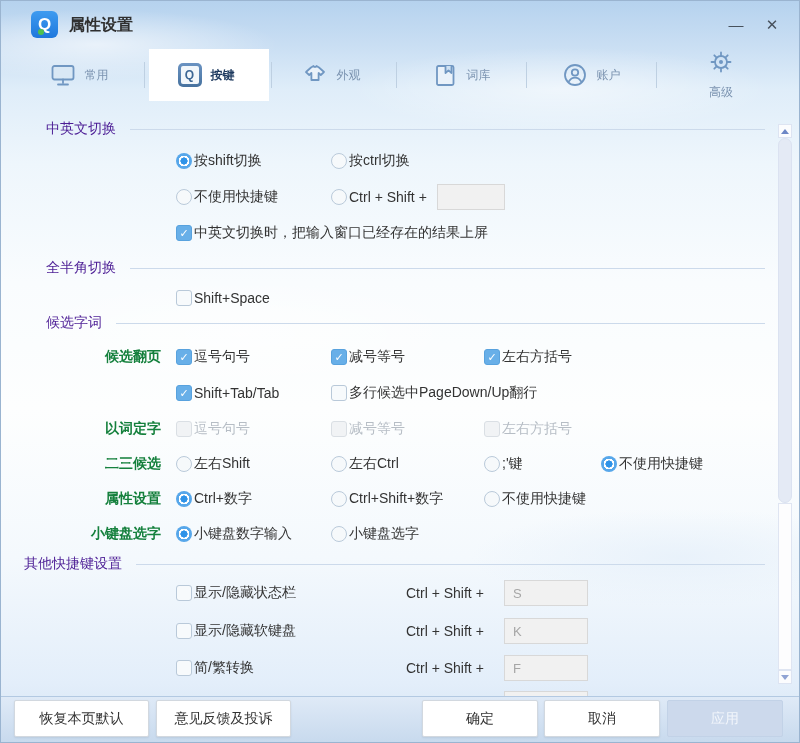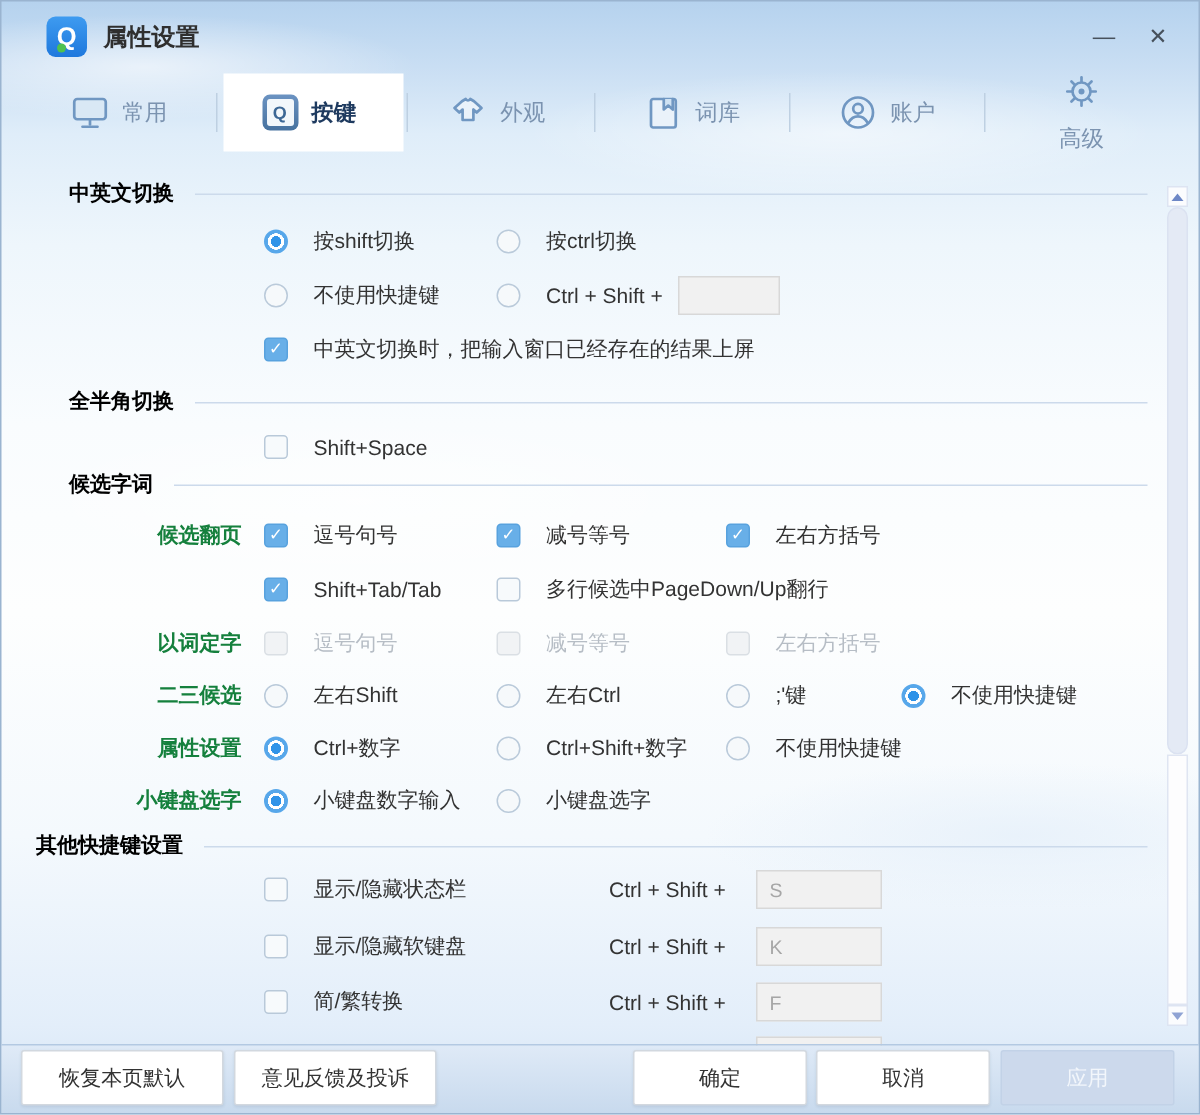--- a/index.html
+++ b/index.html
@@ -29,37 +29,37 @@
   #logo .gdot { position:absolute; left:7px; bottom:3px; width:6px; height:6px; border-radius:50%; background:#4fc24f; }
   #win-title { position:absolute; left:68px; top:14px; font-size:16px; font-weight:bold; color:#2f2f2f; }
   .win-btn { position:absolute; top:13px; width:26px; height:22px; text-align:center; font-size:15px; color:#47515c; line-height:22px; cursor:default; }
   #btn-min { right:52px; }
   #btn-close { right:16px; }
 
   
   #tabbar { position:absolute; left:0; top:48px; width:800px; height:52px; }
   #active-tab-bg { position:absolute; left:148px; top:0; width:120px; height:52px; background:#ffffff; }
   .tab { position:absolute; top:0; height:52px; width:124px; display:flex; align-items:center; justify-content:center; gap:9px; cursor:default; }
-  .tab .tlabel { font-size:15px; color:#7b93b0; }
+  .tab .tlabel { font-size:12px; color:#7b93b0; }
   .tab.active .tlabel { color:#1e3a5f; font-weight:bold; }
   .tab-sep { position:absolute; top:62px; width:1px; height:26px; background:#bed0e2; margin-top:-13px; top:26px; }
   .ticon { flex:none; display:block; }
   #key-icon { width:24px; height:24px; border-radius:5px; background:linear-gradient(180deg,#6b93c2,#47729f); padding:3px; }
   #key-icon .keyface { width:100%; height:100%; background:#f2f7fb; border-radius:2px; display:flex; align-items:center; justify-content:center; font-size:12px; font-weight:bold; color:#3c6795; }
 
   
   #content { position:absolute; left:0; top:100px; width:800px; height:597px; overflow:hidden; font-size:14px; }
   .crow { position:absolute; left:0; width:800px; height:26px; display:flex; align-items:center; }
-  .sec-title { font-weight:bold; color:#000000; font-size:14px; white-space:nowrap; }
+  .sec-title { font-weight:normal; color:#4c1d95; font-size:14px; white-space:nowrap; }
   .sec-line { flex:1; height:1px; background:#ccdaeb; margin-left:14px; margin-right:36px; }
   .pad45 { padding-left:45px; } .pad36 { padding-left:23px; }
   .ind { padding-left:175px; }
   .rlabel { width:160px; text-align:right; font-weight:bold; color:#15803d; white-space:nowrap; flex:none; }
   .rlabel + .opt { margin-left:15px; }
-  .opt { display:flex; align-items:center; gap:17px; white-space:nowrap; flex:none; }
+  .opt { display:flex; align-items:center; gap:2px; white-space:nowrap; flex:none; }
   .w155 { width:155px; } .w153 { width:153px; } .w117 { width:117px; } .w230 { width:230px; }
   .dis-txt { color:#b6bdc5; }
 
   .cb { width:16px; height:16px; border-radius:3px; flex:none; display:flex; align-items:center; justify-content:center; font-size:11px; font-weight:bold; color:#fff; line-height:1; }
   .cb.on  { background:#68afe8; border:1px solid #58a2de; }
   .cb.off { background:#f7fafc; border:1px solid #b9c9d9; }
   .cb.dis { background:#f1f3f5; border:1px solid #dadfe4; }
   .rd { width:16px; height:16px; border-radius:50%; flex:none; }
   .rd.on  { background:radial-gradient(circle, #2f93e8 0px 3.5px, #ffffff 3.6px 5.4px, #57a7ea 5.5px 8px); }
   .rd.off { background:#f6f9fb; border:1px solid #bacada; }

